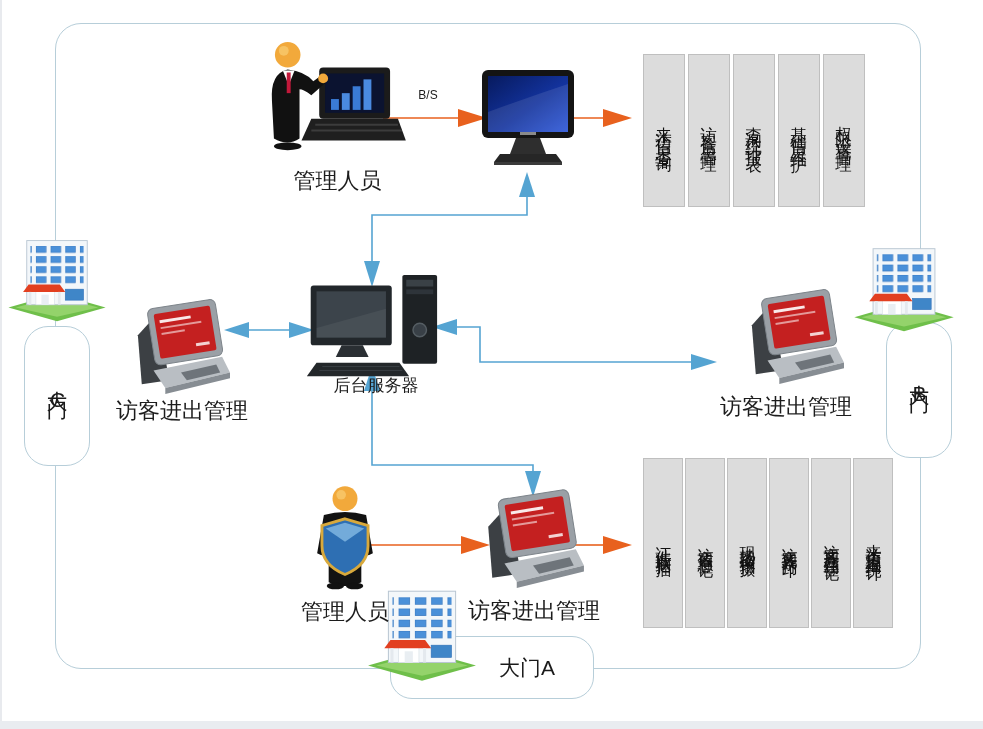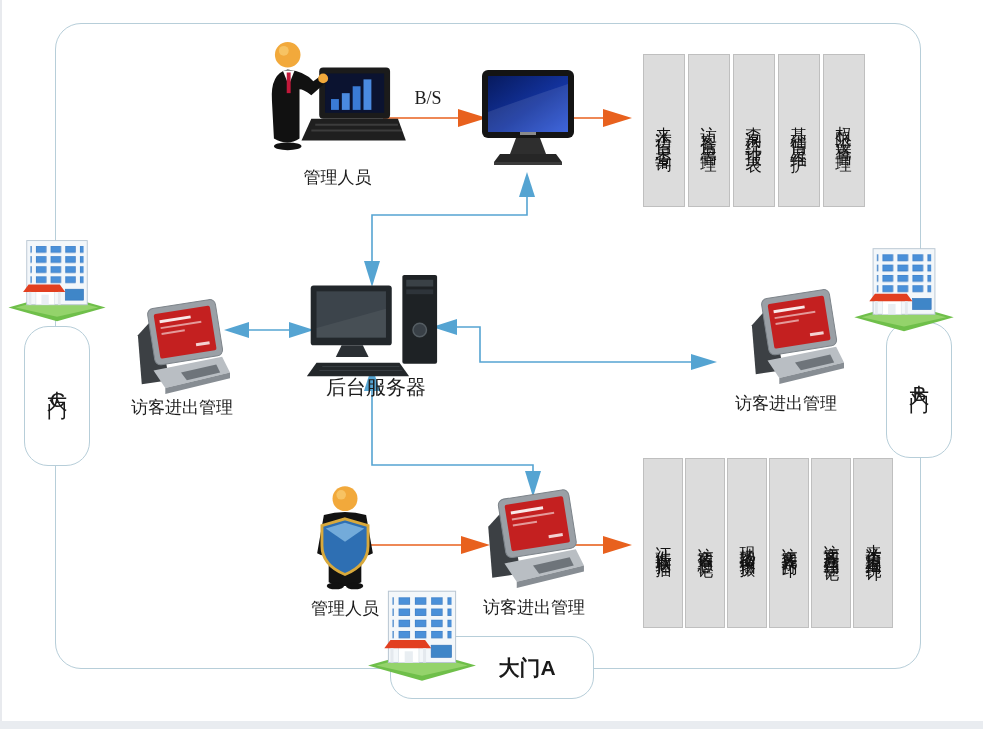--- a/index.html
+++ b/index.html
@@ -4,28 +4,28 @@
 <style>
   html,body{margin:0;padding:0;background:#fff;}
   body{font-family:"Liberation Sans","DejaVu Sans",sans-serif;color:#1a1a1a;}
   .canvas{position:relative;width:983px;height:729px;background:#ffffff;overflow:hidden;}
   .edge-line{position:absolute;left:0;top:0;width:2px;height:729px;background:#e8eaee;}
   .bottom-bar{position:absolute;left:0;top:721px;width:983px;height:8px;background:#e9ecf0;}
   .frame{position:absolute;left:55px;top:23px;width:864px;height:644px;border:1.5px solid #b7ced9;border-radius:26px;}
   .gate{position:absolute;background:#ffffff;border:1.5px solid #b7ced9;display:flex;align-items:center;justify-content:center;font-size:21px;color:#1a1a1a;}
   .gate-c{left:24px;top:326px;width:64px;height:138px;border-radius:24px;}
   .gate-b{left:886px;top:322px;width:64px;height:134px;border-radius:24px;}
-  .gate-a{left:390px;top:636px;width:202px;height:61px;border-radius:22px;font-weight:bold;}
+  .gate-a{left:390px;top:636px;width:202px;height:61px;border-radius:22px;}
   .gate-a .glabel{padding-left:70px;}
   .vtext{writing-mode:vertical-lr;text-orientation:upright;letter-spacing:7px;}
   .arrows{position:absolute;left:0;top:0;pointer-events:none;}
   .node-icon{position:absolute;}
-  .label{position:absolute;font-size:17px;text-align:center;color:#1c1c1c;}
-  .label-lg{font-size:20px;}
-  .label-bs{font-size:18px;font-family:Liberation Serif, serif;}
+  .label{position:absolute;font-size:22px;text-align:center;color:#1c1c1c;}
+  .label-lg{font-size:17px;}
+  .label-bs{font-size:12px;}
   .func-group{position:absolute;display:flex;}
   .func-top{left:643px;top:54px;height:153px;gap:3px;}
   .func-bottom{left:643px;top:458px;height:170px;gap:2px;}
   .func-col{background:#dcdcdc;border:1px solid #bfbfbf;box-sizing:border-box;display:flex;align-items:center;justify-content:center;
     writing-mode:vertical-lr;text-orientation:upright;font-size:16.5px;letter-spacing:6px;color:#111;}
   .func-top .func-col{width:42px;}
   .func-bottom .func-col{width:40px;font-size:16px;letter-spacing:3px;}
   .defs-holder{position:absolute;width:0;height:0;overflow:hidden;}
 </style>
 </head>

